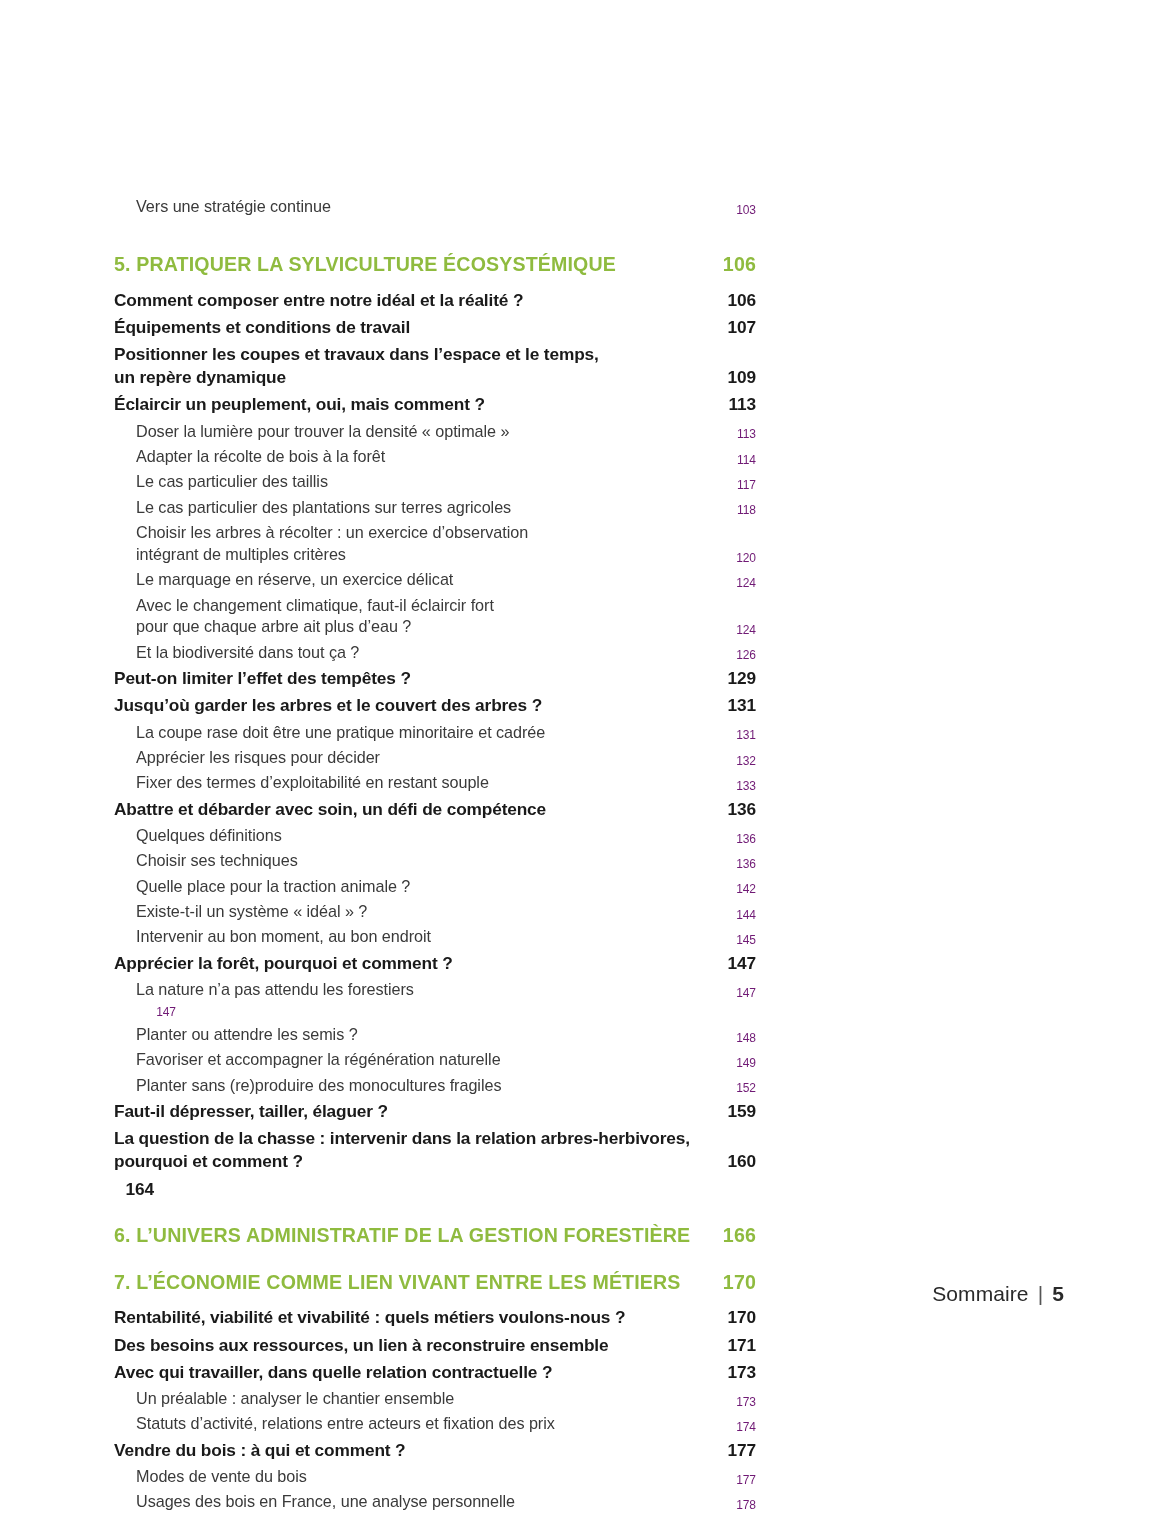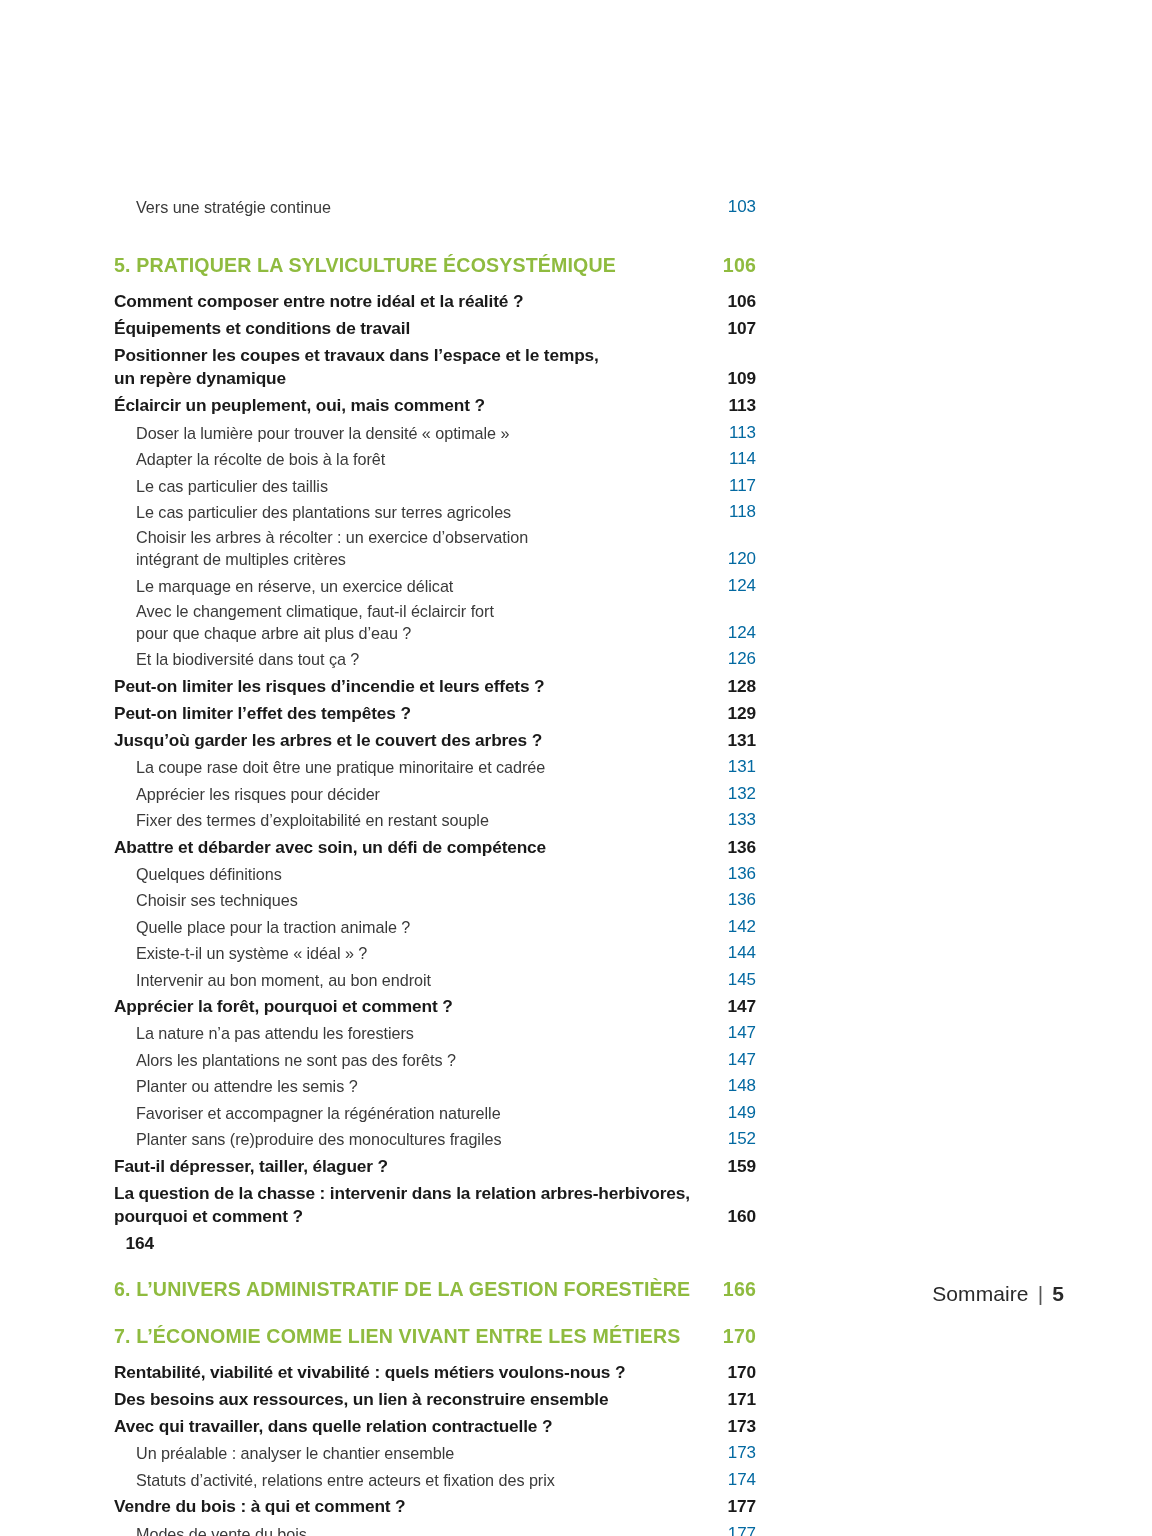--- a/index.html
+++ b/index.html
@@ -70,23 +70,23 @@
   .lvl2 {
     font-size: 16.2px;
     font-weight: 400;
     color: #3a3a3a;
     line-height: 1.345;
     letter-spacing: -0.05px;
     margin-bottom: 3.6px;
     padding-left: 22px;
   }
   .lvl2 .page {
-    font-size: 17px;
+    font-size: 12px;
     font-weight: 400;
-    color: #0369a1;
+    color: #701a75;
   }
 
   
   .chapter {
     font-size: 19.6px;
     font-weight: 600;
     line-height: 1.3;
     letter-spacing: 0.15px;
     padding-left: 0px;
   }
@@ -180,24 +180,20 @@
       <div class="entry lvl2">
         <span class="label">Avec le changement climatique, faut-il éclaircir fort
 pour que chaque arbre ait plus d’eau ?</span>
         <span class="page">124</span>
       </div>
       <div class="entry lvl2">
         <span class="label">Et la biodiversité dans tout ça ?</span>
         <span class="page">126</span>
       </div>
       <div class="entry lvl1">
-        <span class="label">Peut-on limiter les risques d’incendie et leurs effets ?</span>
-        <span class="page">128</span>
-      </div>
-      <div class="entry lvl1">
         <span class="label">Peut-on limiter l’effet des tempêtes ?</span>
         <span class="page">129</span>
       </div>
       <div class="entry lvl1">
         <span class="label">Jusqu’où garder les arbres et le couvert des arbres ?</span>
         <span class="page">131</span>
       </div>
       <div class="entry lvl2">
         <span class="label">La coupe rase doit être une pratique minoritaire et cadrée</span>
         <span class="page">131</span>
@@ -236,21 +232,20 @@
       </div>
       <div class="entry lvl1">
         <span class="label">Apprécier la forêt, pourquoi et comment ?</span>
         <span class="page">147</span>
       </div>
       <div class="entry lvl2">
         <span class="label">La nature n’a pas attendu les forestiers</span>
         <span class="page">147</span>
       </div>
       <div class="entry lvl2">
-        <span class="label">Alors les plantations ne sont pas des forêts ?</span>
         <span class="page">147</span>
       </div>
       <div class="entry lvl2">
         <span class="label">Planter ou attendre les semis ?</span>
         <span class="page">148</span>
       </div>
       <div class="entry lvl2">
         <span class="label">Favoriser et accompagner la régénération naturelle</span>
         <span class="page">149</span>
       </div>

